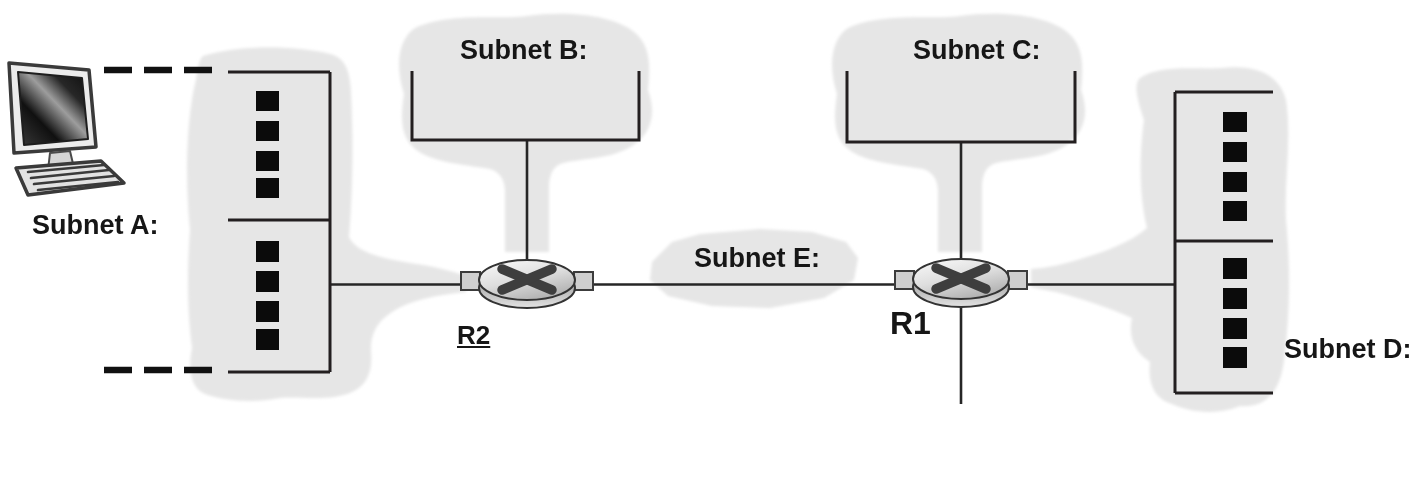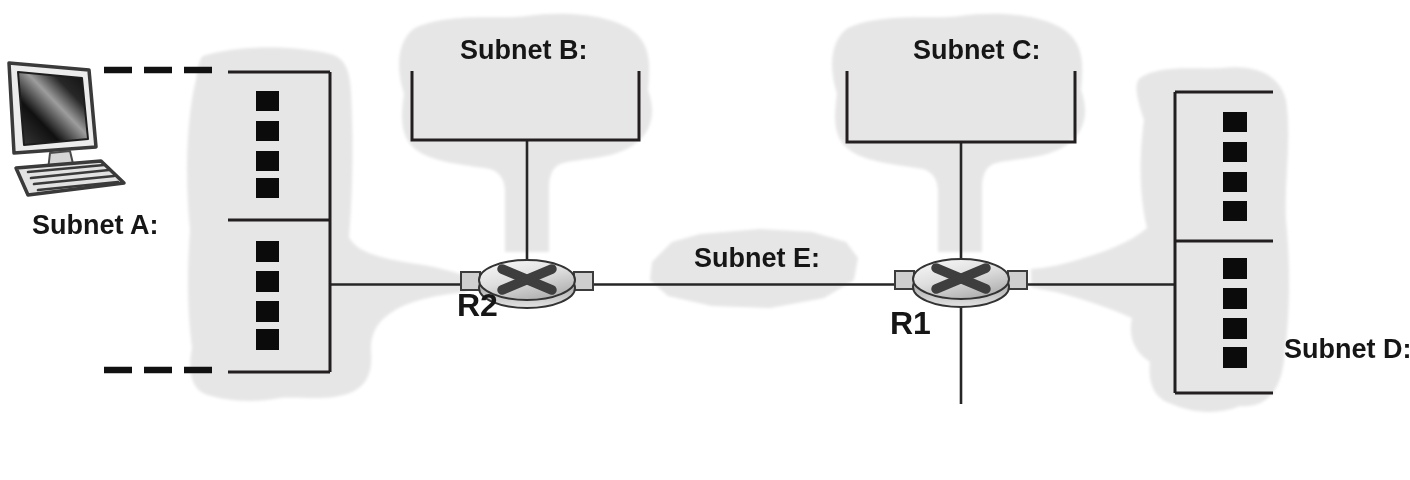--- a/index.html
+++ b/index.html
@@ -18,21 +18,21 @@
     line-height:1;
     color:#161616;
     white-space:nowrap;
     letter-spacing:0px;
   }
   .lbl-subnet-a{left:32px;top:212px;}
   .lbl-subnet-b{left:460px;top:37px;}
   .lbl-subnet-c{left:893px;top:37px;margin-left:20px;}
   .lbl-subnet-d{left:1284px;top:336px;}
   .lbl-subnet-e{left:694px;top:245px;}
-  .lbl-r2{left:457px;top:289px;font-size:32px;}
+  .lbl-r2{left:457px;top:322px;font-size:26px;text-decoration:underline;}
   .lbl-r1{left:890px;top:307px;font-size:32px;}
   .lbl-isp{left:787px;top:423px;}
 </style>
 </head>
 <body>
 
 <div class="figure">
 
   <svg width="1410" height="480" viewBox="0 0 1410 480" aria-hidden="true">
     <defs>

